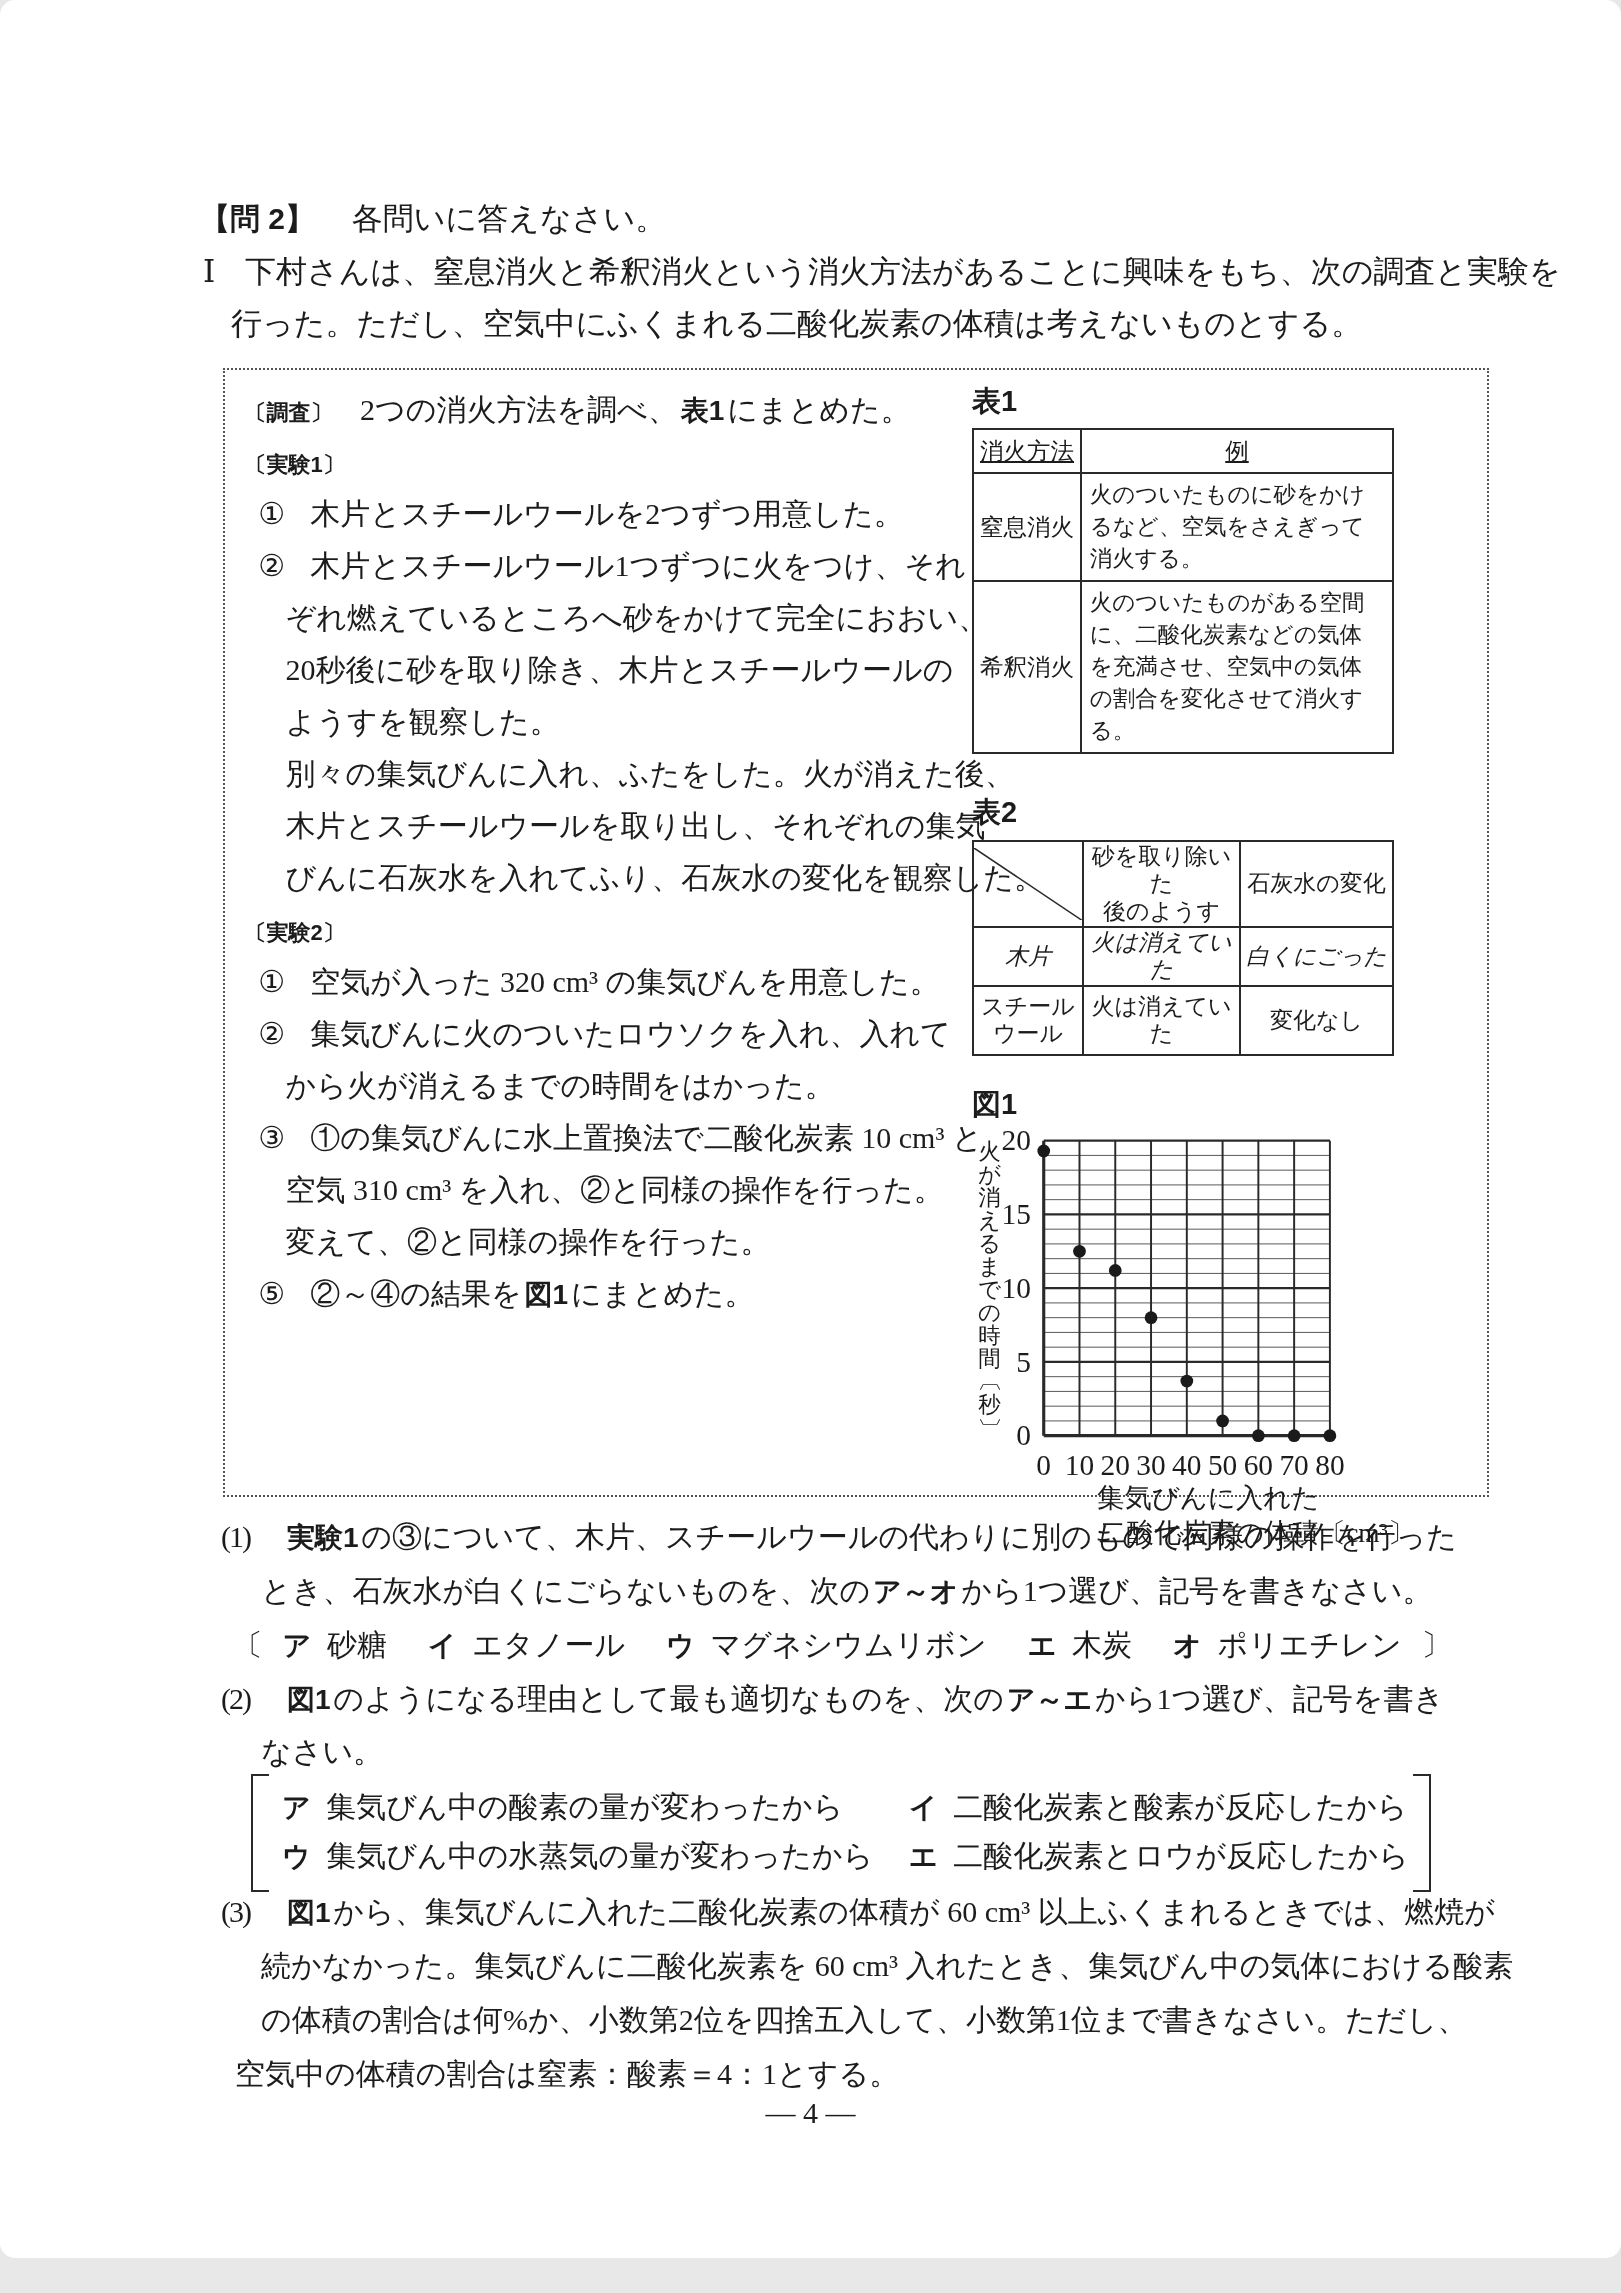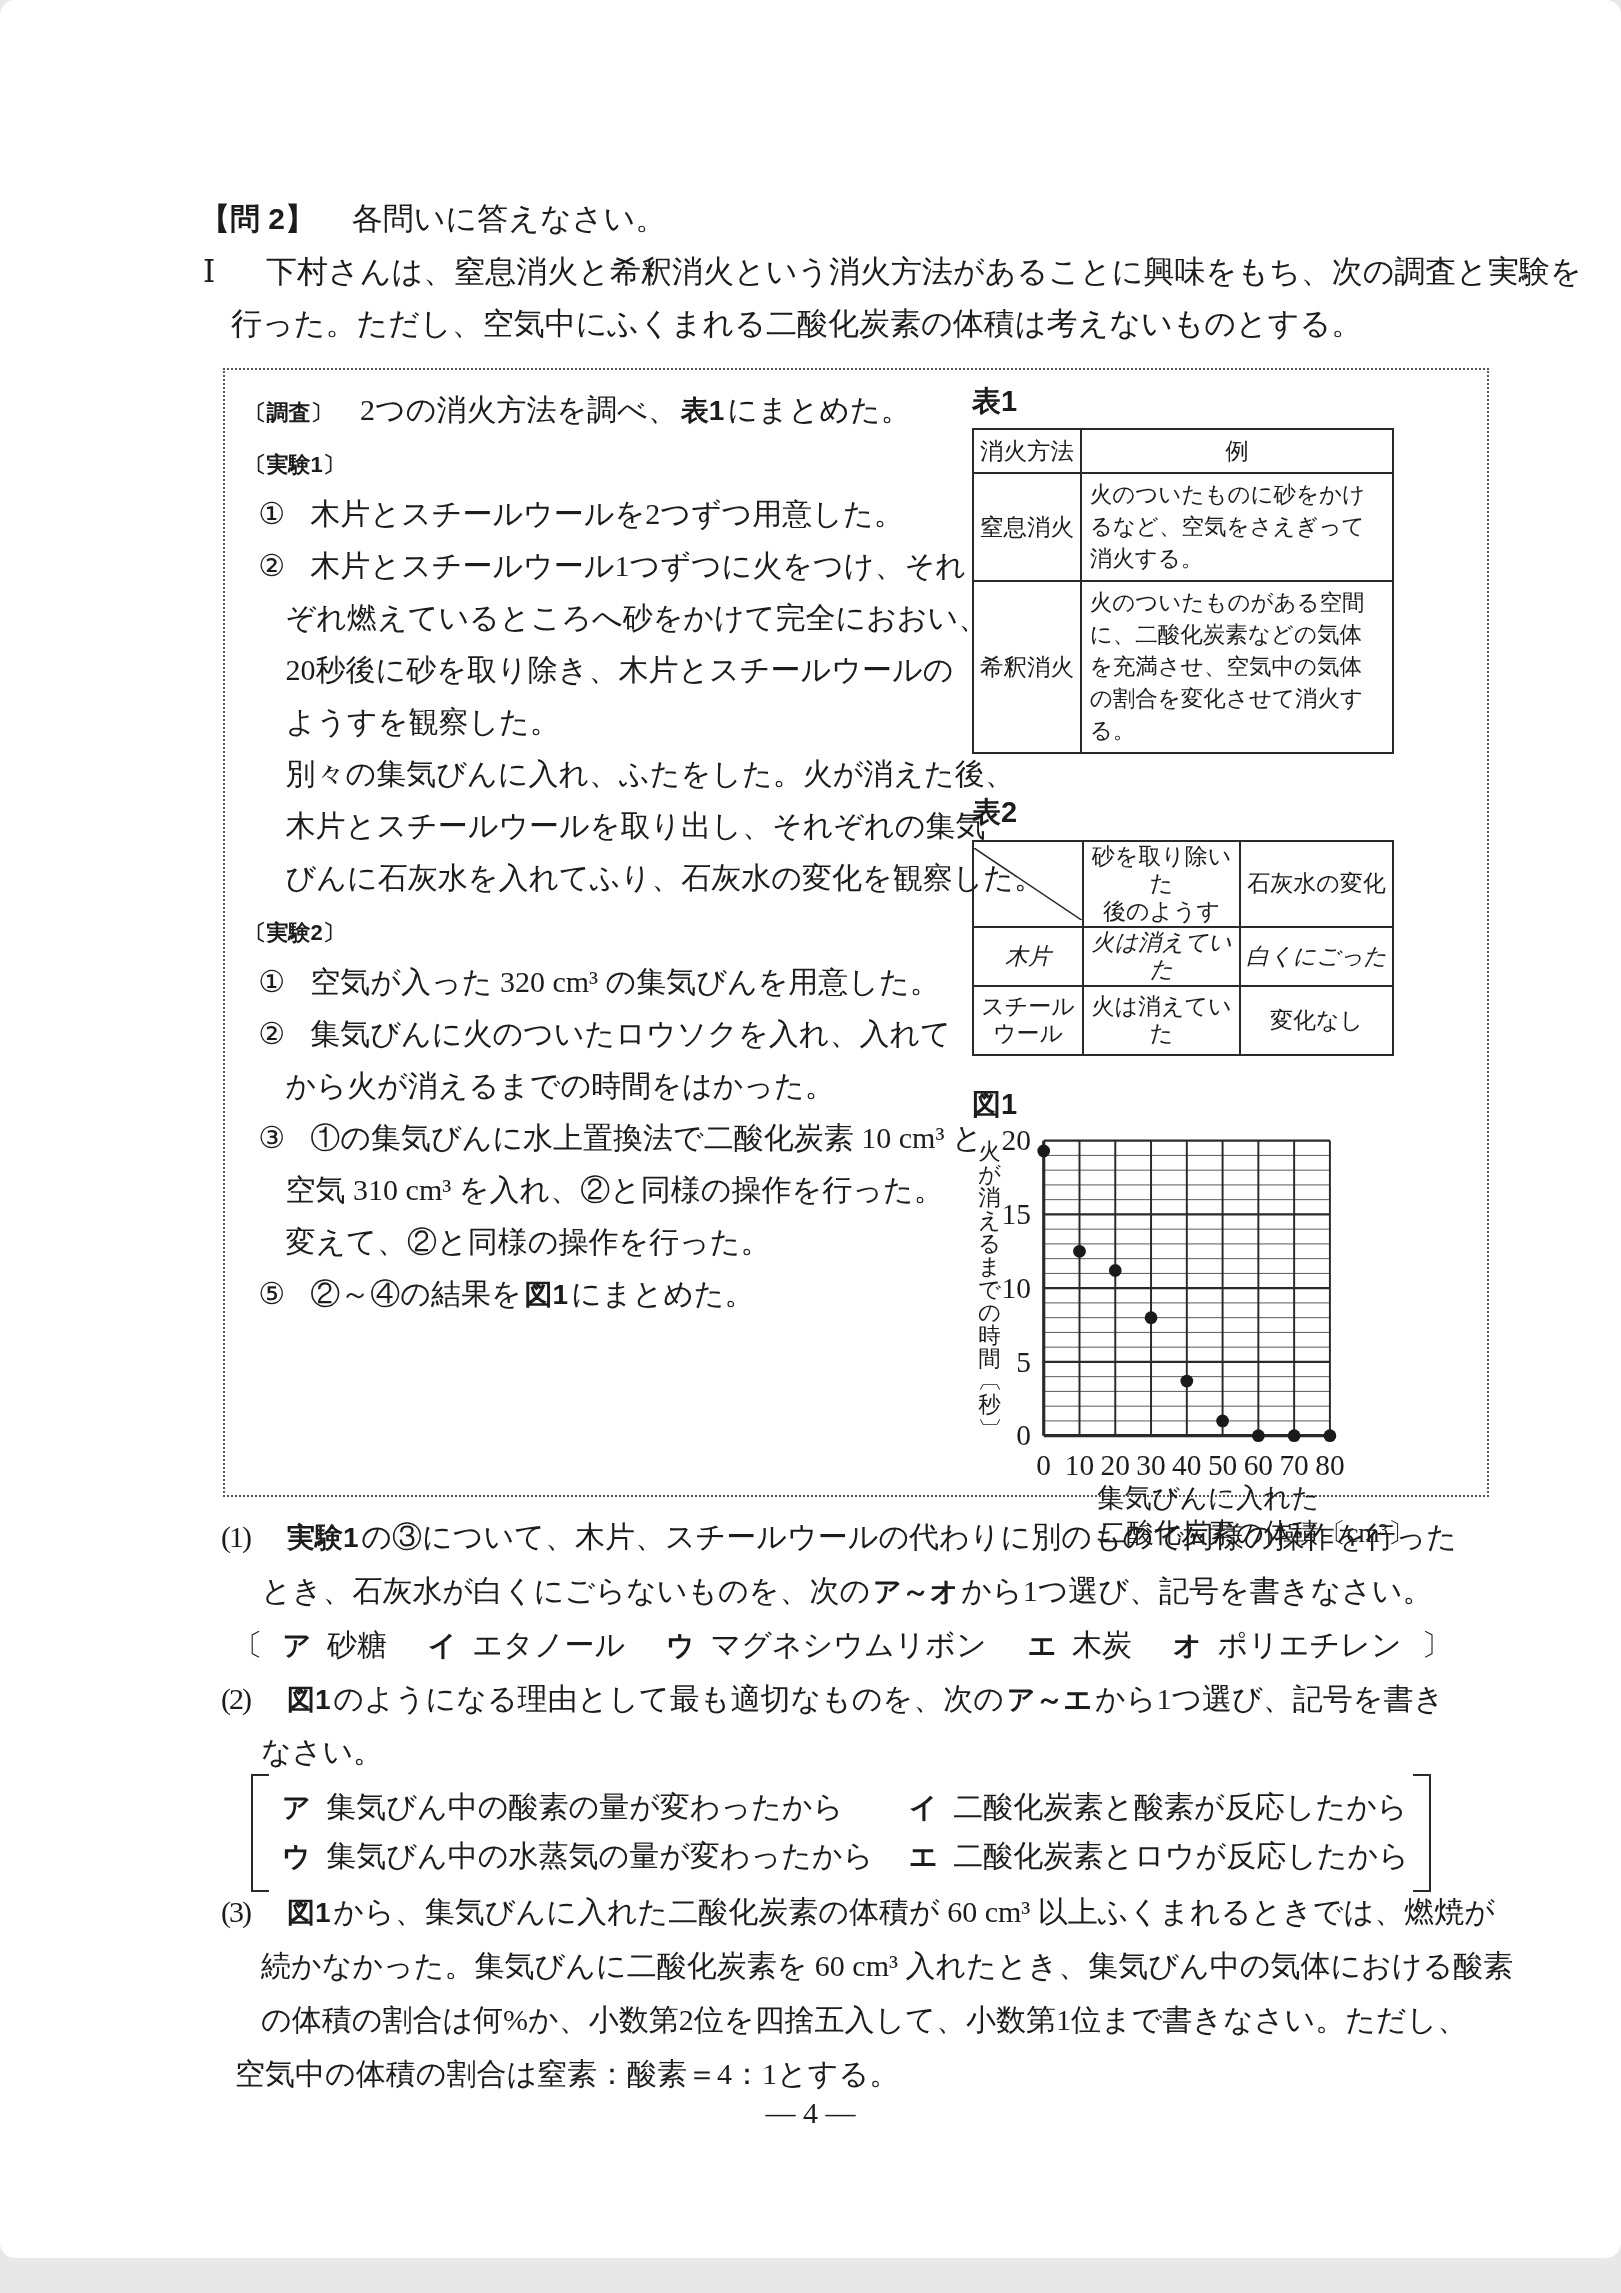--- a/index.html
+++ b/index.html
@@ -63,21 +63,21 @@
 
 <div class="page">
 
   <div class="abs hline" style="left:200px; top:192px;">
     <span class="gothic" style="font-size:30px;">【問 2】</span>
     <span style="margin-left:29px;">各問いに答えなさい。</span>
   </div>
 
   <div class="abs hline" style="left:203px; top:245px;">
     <span>Ⅰ</span>
-    <span style="margin-left:43px;font-family:Liberation Serif, serif;">下村さんは、窒息消火と希釈消火という消火方法があることに興味をもち、次の調査と実験を</span>
+    <span style="margin-left:22px;font-family:Liberation Serif, serif;">下村さんは、窒息消火と希釈消火という消火方法があることに興味をもち、次の調査と実験を</span>
   </div>
   <div class="abs hline" style="left:231px; top:297px;">行った。ただし、空気中にふくまれる二酸化炭素の体積は考えないものとする。</div>
 
   <div class="dbox">
     <div class="left-col">
       <div class="bl">
         <span class="gothic glabel">〔調査〕</span><span class="gap">2つの消火方法を調べ、</span><span class="gothic gb">表1</span><span>にまとめた。</span>
       </div>
       <div class="bl"><span class="gothic glabel">〔実験1〕</span></div>
       <div class="bl"><span class="mk">①</span><span>木片とスチールウールを2つずつ用意した。</span></div>
@@ -99,21 +99,21 @@
     </div>
 
     <div class="right-col">
       <div class="cap gothic">表1</div>
       <table class="dtable t1">
         <colgroup>
             <col style="width:108px;">
             <col style="width:312px;">
           </colgroup>
         <tbody>
-            <tr style="height:44px;">
+            <tr style="height:44px;text-decoration:underline;">
           <td class="hcell">消火方法</td>
           <td class="hcell">例</td>
         </tr>
         <tr style="height:103px;">
           <td class="mcell">窒息消火</td>
           <td class="ex">火のついたものに砂をかけるなど、空気をさえぎって消火する。</td>
         </tr>
         <tr style="height:133px;">
           <td class="mcell">希釈消火</td>
           <td class="ex">火のついたものがある空間に、二酸化炭素などの気体を充満させ、空気中の気体の割合を変化させて消火する。</td>

